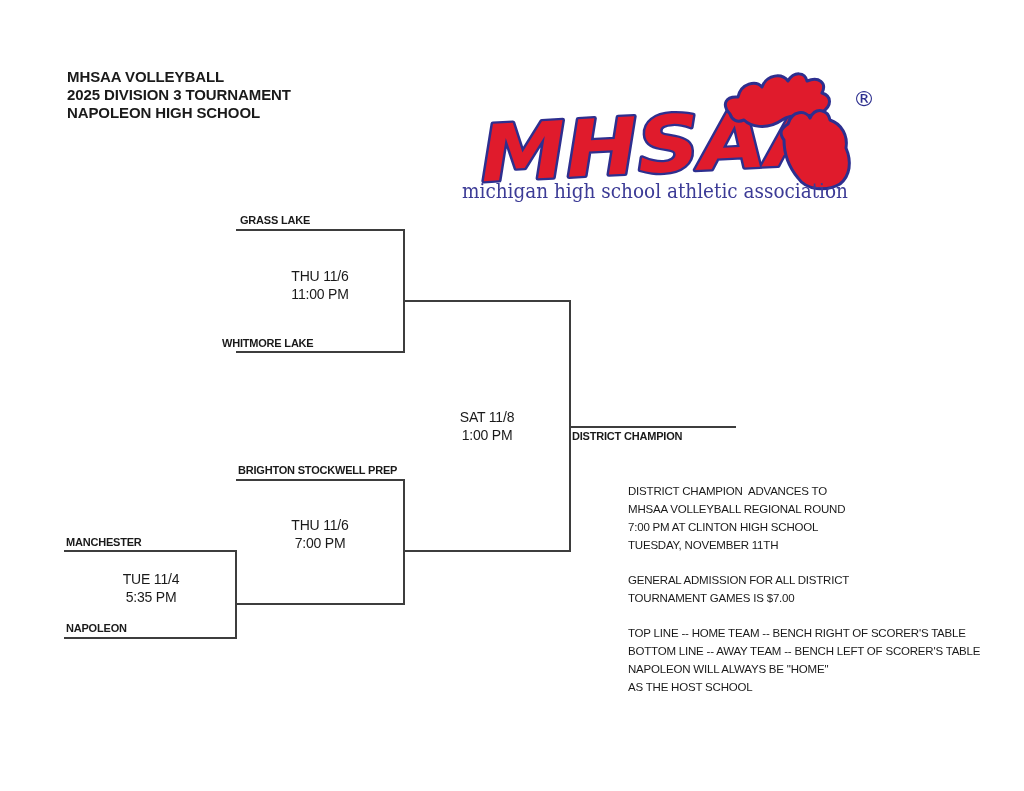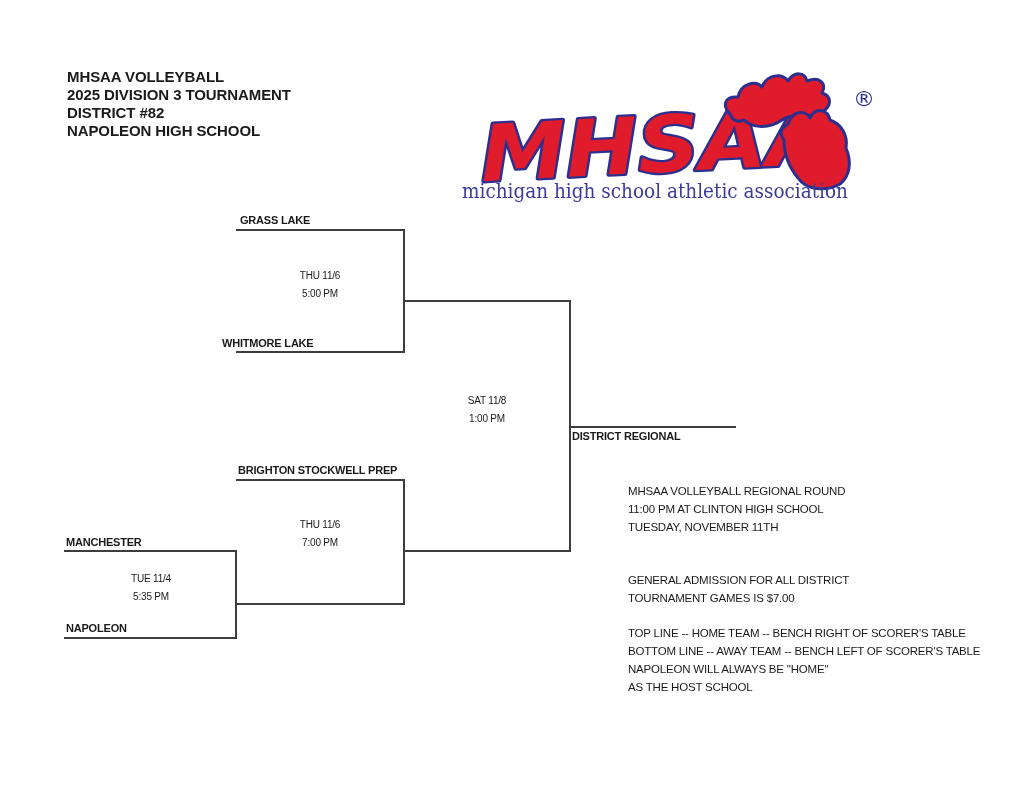--- a/index.html
+++ b/index.html
@@ -11,35 +11,34 @@
   
   .header-block { left: 67px; top: 68px; font-weight: bold; font-size: 15px; line-height: 18px; letter-spacing: -0.1px; white-space: nowrap; }
 
   
   .hline, .vline { position: absolute; background: #3d3d3d; }
 
   
   .team-label { position: absolute; font-weight: bold; font-size: 11px; letter-spacing: -0.2px; white-space: nowrap; }
 
   
-  .sched { position: absolute; width: 110px; text-align: center; font-size: 10px; line-height: 18px; letter-spacing: -0.2px; }
+  .sched { position: absolute; width: 110px; text-align: center; font-size: 14px; line-height: 18px; letter-spacing: -0.2px; }
 
   
   .note-block { position: absolute; left: 628px; }
   .note-line { font-size: 11.5px; line-height: 18px; letter-spacing: -0.2px; white-space: pre; }
 
   .logo-wrap { position: absolute; left: 458px; top: 70px; width: 424px; height: 138px; }
 </style>
 </head>
 <body>
 
 <div class="abs header-block">
   <div>MHSAA VOLLEYBALL</div>
   <div>2025 DIVISION 3 TOURNAMENT</div>
-  <div>DISTRICT #82</div>
   <div>NAPOLEON HIGH SCHOOL</div>
 </div>
 
 <div class="logo-wrap">
   <svg width="424" height="138" viewBox="0 0 424 138">
 
     <text x="22" y="102" font-family="DejaVu Sans, sans-serif" font-weight="bold" font-style="italic" font-size="78" textLength="352" lengthAdjust="spacingAndGlyphs" fill="#e01b2c" stroke="#2d2f8f" stroke-width="4.5" paint-order="stroke" stroke-linejoin="round" transform="rotate(-3 200 70)">MHSAA</text>
 
     <path d="M272,44 C263,34 268,26 280,27 C283,13 298,10 304,17 C309,4 324,3 330,11 C336,1 347,2 349,11 C361,6 369,13 364,23 C374,26 374,36 364,42 C348,50 334,42 324,50 C308,61 292,56 286,50 C279,53 274,50 272,44 Z" fill="#e01b2c" stroke="#2d2f8f" stroke-width="3" stroke-linejoin="round"></path>
 
@@ -66,42 +65,43 @@
 
 <div class="hline" style="left:64px; top:550px; width:173px; height:2px;"></div>
 <div class="hline" style="left:64px; top:637px; width:173px; height:2px;"></div>
 <div class="vline" style="left:235px; top:550px; width:2px; height:89px;"></div>
 
 <div class="team-label" style="left:240px; top:214px;">GRASS LAKE</div>
 <div class="team-label" style="left:222px; top:337px;">WHITMORE LAKE</div>
 <div class="team-label" style="left:238px; top:464px;">BRIGHTON STOCKWELL PREP</div>
 <div class="team-label" style="left:66px; top:536px;">MANCHESTER</div>
 <div class="team-label" style="left:66px; top:622px;">NAPOLEON</div>
-<div class="team-label" style="left:572px; top:430px;">DISTRICT REGIONAL</div>
+<div class="team-label" style="left:572px; top:430px;">DISTRICT CHAMPION</div>
 
 <div class="sched" style="left:265px; top:267px;">
   <div>THU 11/6</div>
-  <div>5:00 PM</div>
+  <div>11:00 PM</div>
 </div>
-<div class="sched" style="left:432px; top:392px;">
+<div class="sched" style="left:432px; top:408px;">
   <div>SAT 11/8</div>
   <div>1:00 PM</div>
 </div>
 <div class="sched" style="left:265px; top:516px;">
   <div>THU 11/6</div>
   <div>7:00 PM</div>
 </div>
 <div class="sched" style="left:96px; top:570px;text-align:center;">
   <div>TUE 11/4</div>
   <div>5:35 PM</div>
 </div>
 
 <div class="note-block" style="top:482px;">
+  <div class="note-line">DISTRICT CHAMPION  ADVANCES TO</div>
   <div class="note-line">MHSAA VOLLEYBALL REGIONAL ROUND</div>
-  <div class="note-line">11:00 PM AT CLINTON HIGH SCHOOL</div>
+  <div class="note-line">7:00 PM AT CLINTON HIGH SCHOOL</div>
   <div class="note-line">TUESDAY, NOVEMBER 11TH</div>
 </div>
 <div class="note-block" style="top:571px;">
   <div class="note-line">GENERAL ADMISSION FOR ALL DISTRICT</div>
   <div class="note-line">TOURNAMENT GAMES IS $7.00</div>
 </div>
 <div class="note-block" style="top:624px;">
   <div class="note-line">TOP LINE -- HOME TEAM -- BENCH RIGHT OF SCORER'S TABLE</div>
   <div class="note-line">BOTTOM LINE -- AWAY TEAM -- BENCH LEFT OF SCORER'S TABLE</div>
   <div class="note-line">NAPOLEON WILL ALWAYS BE "HOME"</div>

